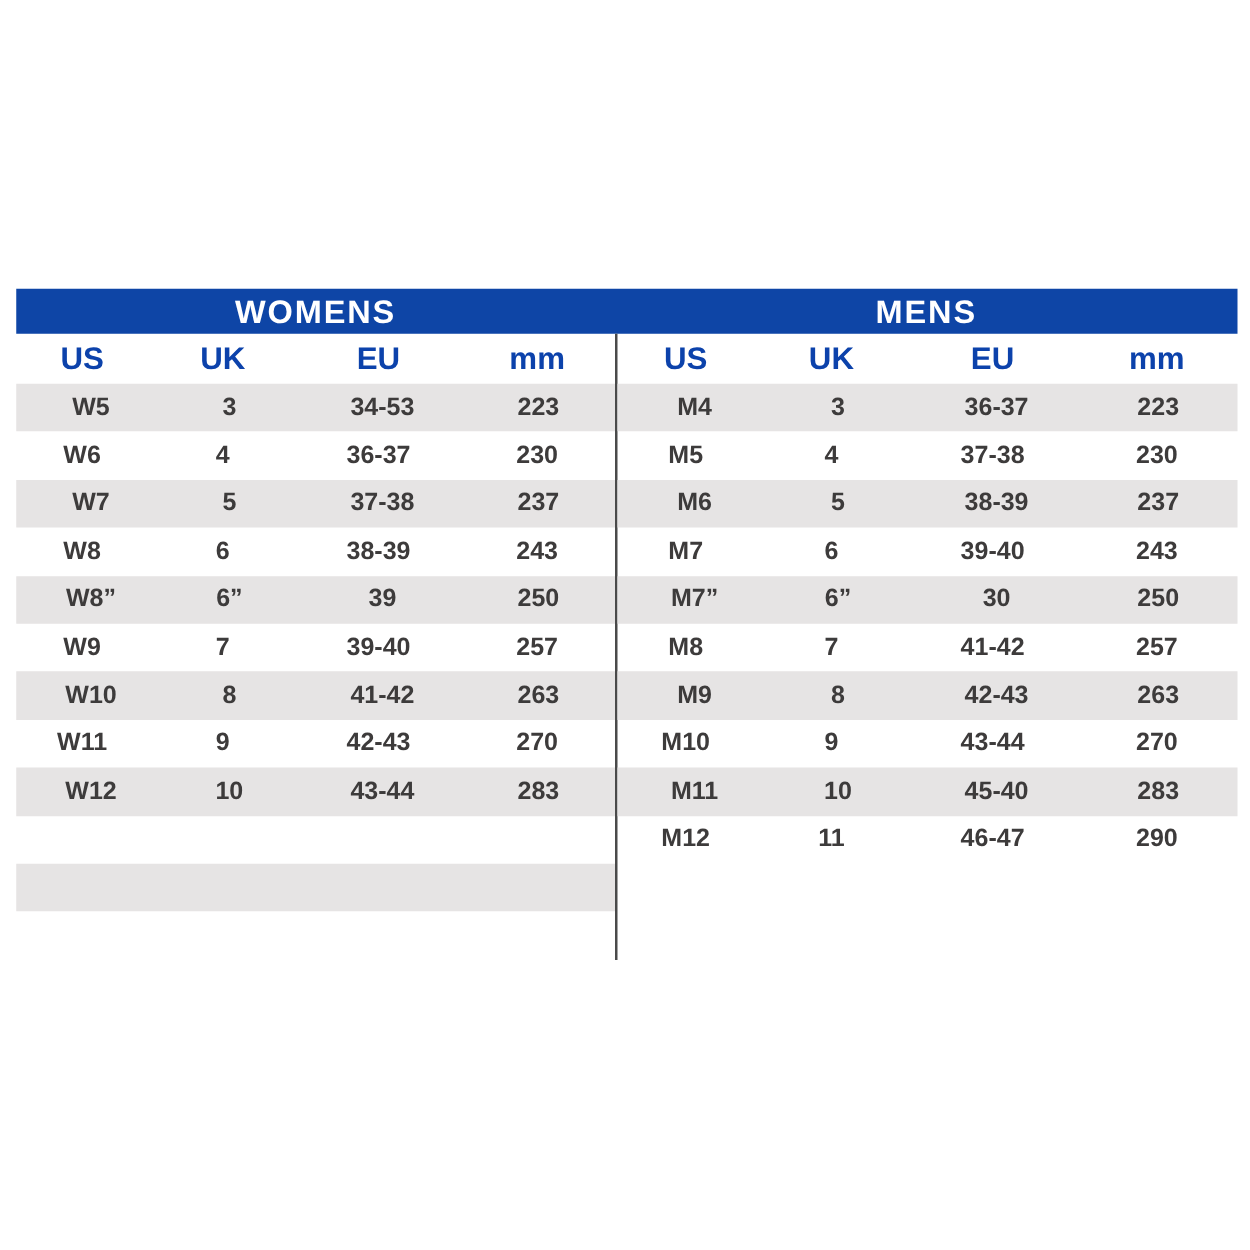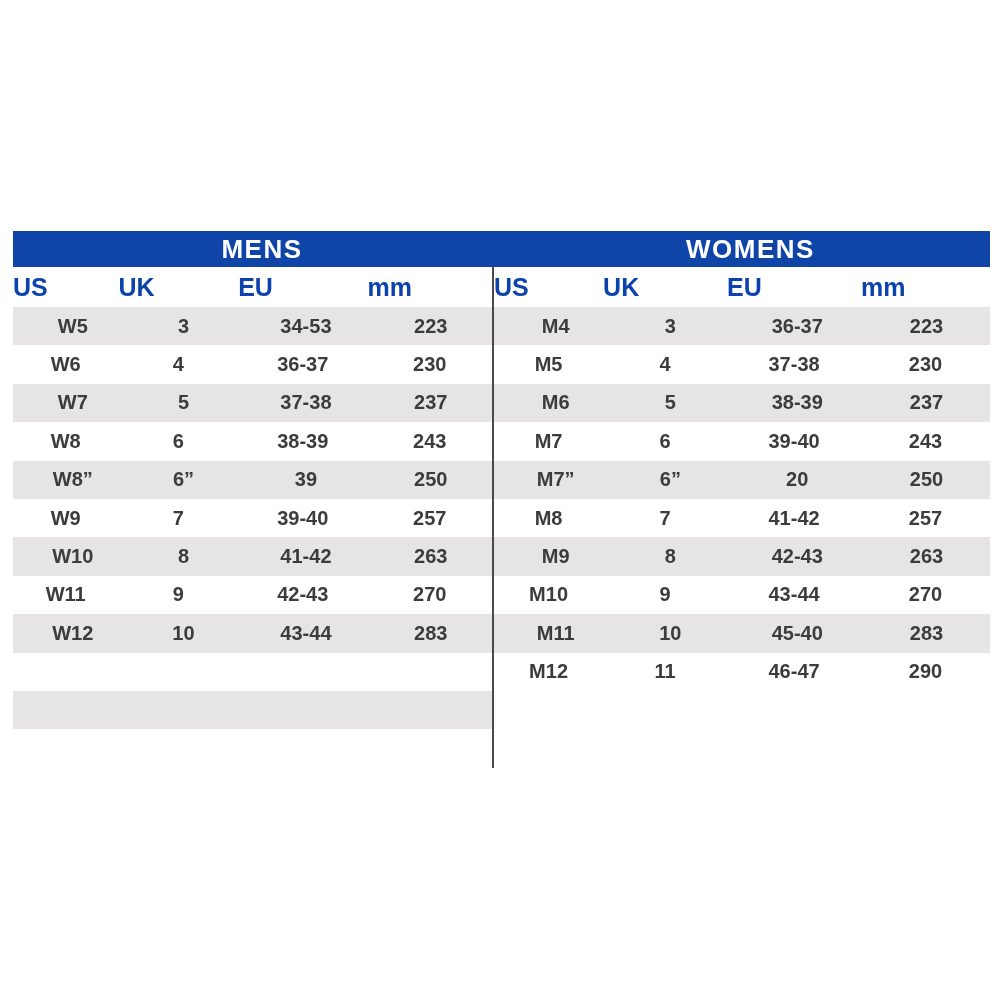--- a/index.html
+++ b/index.html
@@ -21,35 +21,35 @@
     letter-spacing:1.5px;}
   .title-cell.left{width:479px;}
   .title-cell.right{width:498px;}
   .chart-body{display:flex;}
   .pane{display:block;}
   .pane.left{width:479px;}
   .pane.right{width:496px;}
   .v-divider{width:2px;background:var(--divider);}
   .col-header-row{height:40px;display:grid;grid-template-columns:22% 25% 27% 26%;
     align-items:center;}
-  .col-header-cell{text-align:left;color:var(--column-header-text);
+  .col-header-cell{text-align:center;color:var(--column-header-text);
     font-weight:bold;font-size:25px;}
   .size-row{height:38.4px;display:grid;grid-template-columns:22% 25% 27% 26%;
     align-items:center;}
   .size-row.stripe{background:var(--row-stripe);padding-left:8px;}
   .size-cell{text-align:center;color:var(--cell-text);font-weight:bold;
     font-size:20px;}
 </style>
 </head>
 <body>
 
 <div class="size-chart">
   <div class="title-bar">
+    <div class="title-cell left">WOMENS</div>
     <div class="title-cell right">MENS</div>
-    <div class="title-cell left">WOMENS</div>
   </div>
   <div class="chart-body">
     <div class="pane left">
         <div class="col-header-row">
           <div class="col-header-cell">US</div>
           <div class="col-header-cell">UK</div>
           <div class="col-header-cell">EU</div>
           <div class="col-header-cell">mm</div>
         </div>
         <div class="size-row stripe">
@@ -153,21 +153,21 @@
         </div>
         <div class="size-row">
           <div class="size-cell">M7</div>
           <div class="size-cell">6</div>
           <div class="size-cell">39-40</div>
           <div class="size-cell">243</div>
         </div>
         <div class="size-row stripe">
           <div class="size-cell">M7”</div>
           <div class="size-cell">6”</div>
-          <div class="size-cell">20</div>
+          <div class="size-cell">30</div>
           <div class="size-cell">250</div>
         </div>
         <div class="size-row">
           <div class="size-cell">M8</div>
           <div class="size-cell">7</div>
           <div class="size-cell">41-42</div>
           <div class="size-cell">257</div>
         </div>
         <div class="size-row stripe">
           <div class="size-cell">M9</div>

